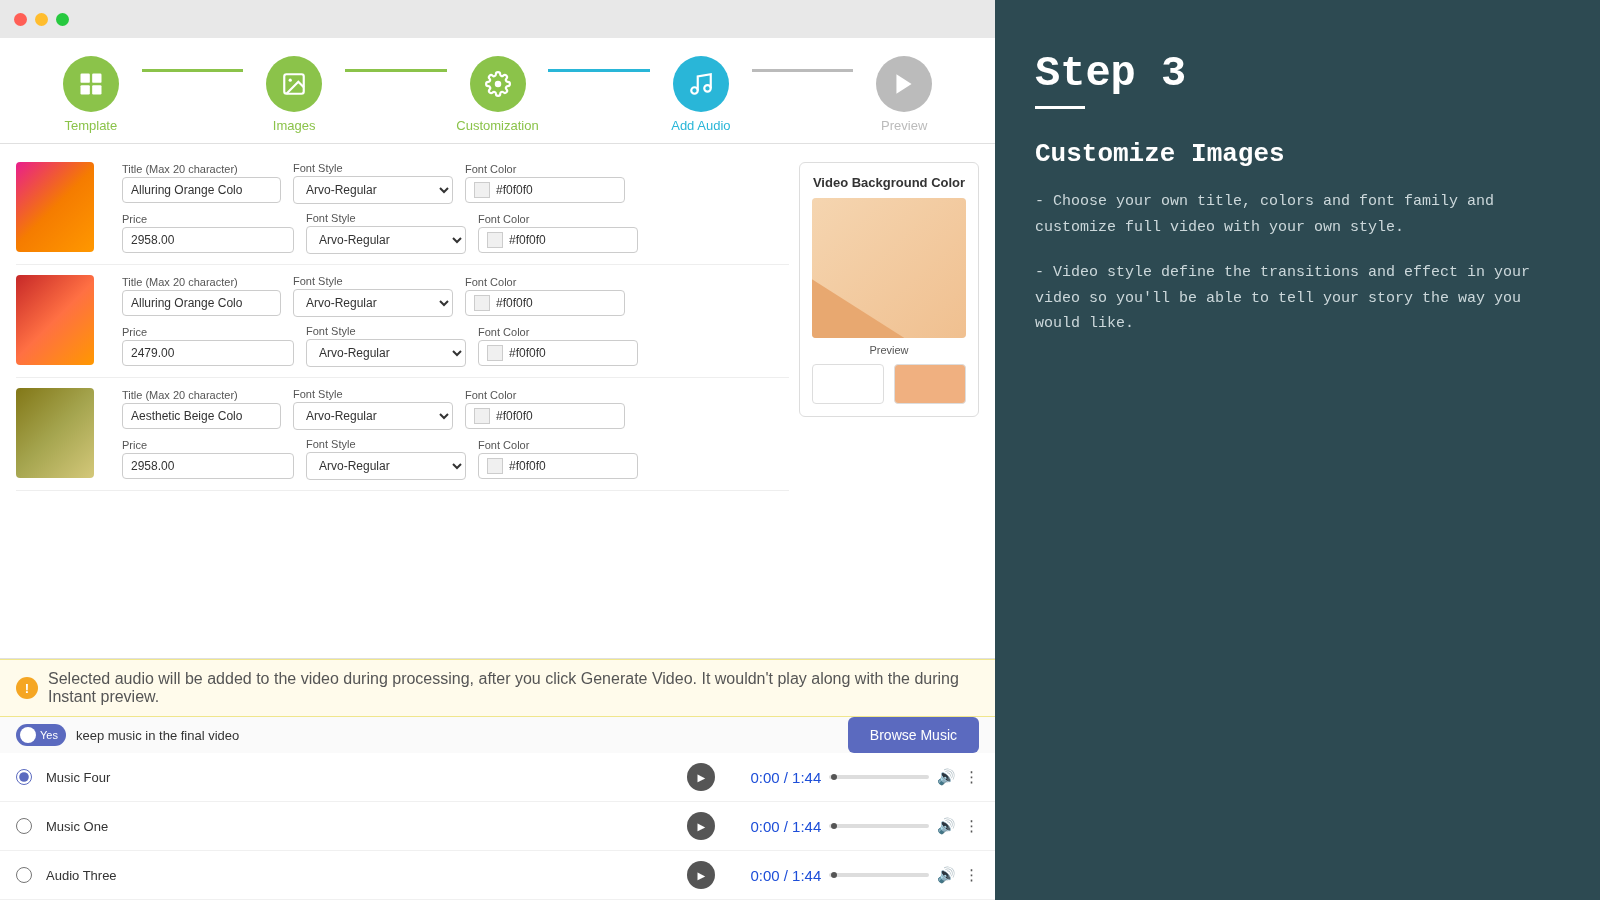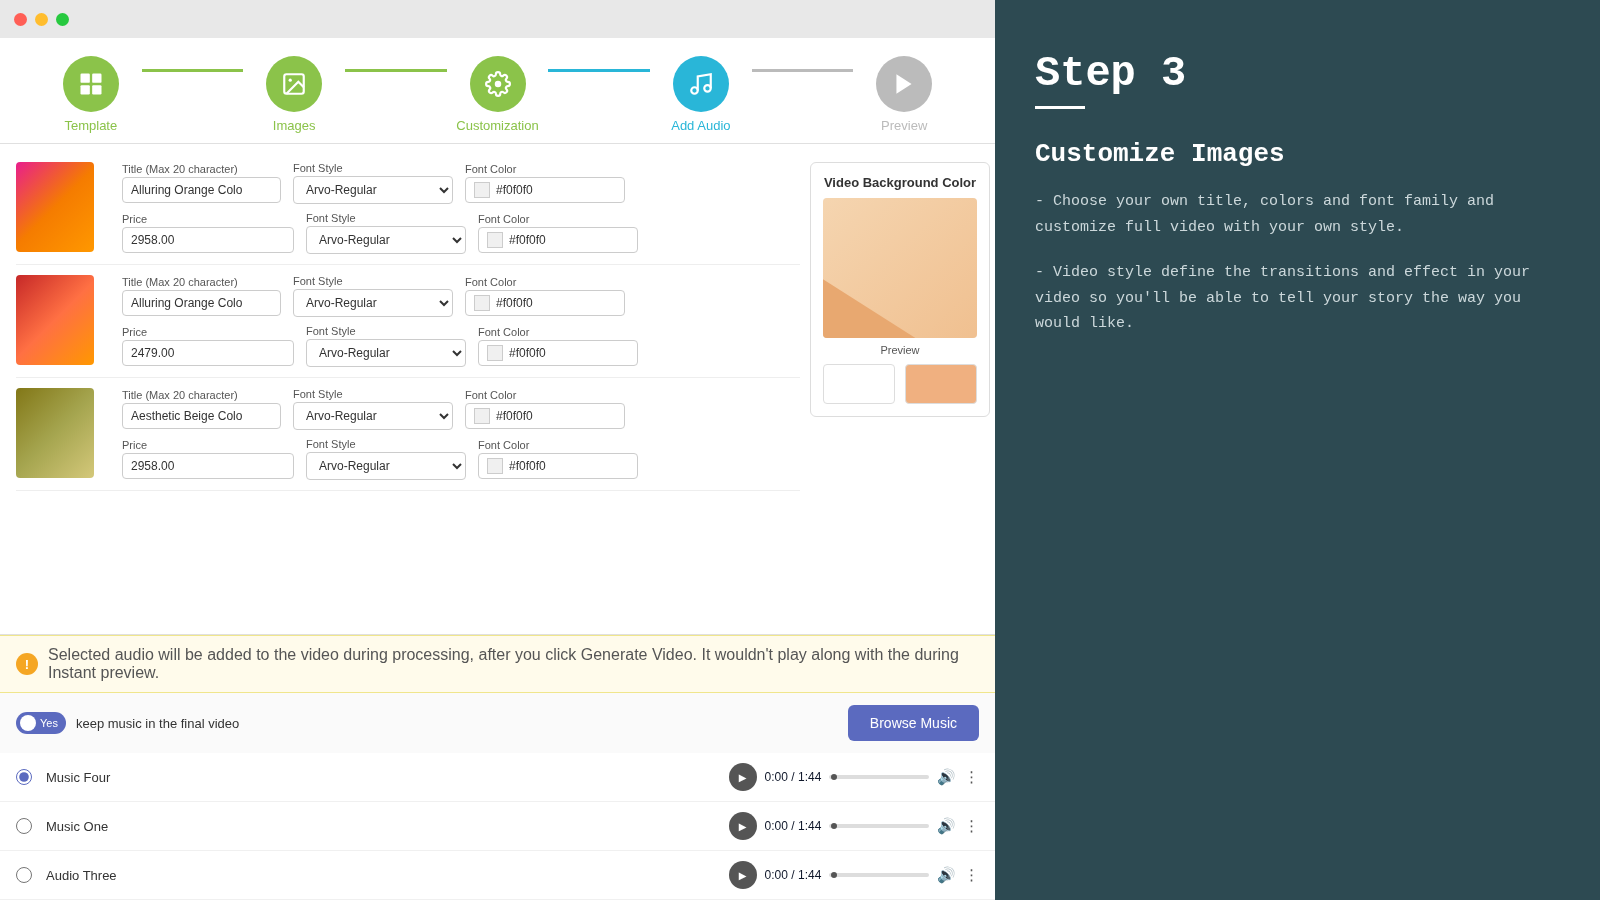--- a/index.html
+++ b/index.html
@@ -213,21 +213,21 @@
       color: #fff;
       font-size: 13px;
       font-weight: bold;
       flex-shrink: 0;
     }
     .info-text {
       font-size: 16px;
       color: #555;
     }
     .audio-controls-bar {
-      padding: 12px 16px;
+      padding: 0 16px;
       display: flex;
       align-items: center;
       justify-content: space-between;
     }
     .keep-music-row {
       display: flex;
       align-items: center;
       gap: 10px;
     }
     .toggle-yes {
@@ -290,23 +290,24 @@
     .play-btn {
       width: 28px; height: 28px;
       background: #555;
       border-radius: 50%;
       display: flex; align-items: center; justify-content: center;
       color: #fff;
       font-size: 10px;
       cursor: pointer;
     }
     .time-text {
-      font-size: 12px;
-      color: #0f172a;
+      font-size: 15px;
+      color: #1d4ed8;
       white-space: nowrap;
+      margin-left: 27px;
     }
     .progress-bar {
       width: 100px;
       height: 4px;
       background: #ddd;
       border-radius: 2px;
       position: relative;
     }
     .progress-fill {
       width: 6px; height: 6px;
@@ -454,21 +455,21 @@
             <polygon points="5,3 19,12 5,21" fill="white"></polygon>
           </svg>
       </div>
       <span class="step-label gray">Preview</span>
     </div>
 
   </div>
 
   <div class="content-area">
 
-    <div style="display:flex; padding: 8px 5px 0 16px;">
+    <div style="display:flex; padding: 8px 16px 0 16px;">
 
       <div style="flex:1;">
 
         <div class="form-section" style="padding: 10px 0; border-bottom: 1px solid #eee;">
           <div class="product-image img-placeholder-1" style="width:78px;height:90px;border-radius:4px;flex-shrink:0;"></div>
           <div class="form-fields" style="padding-left:12px;">
             <div class="field-row">
               <div class="field-group">
                 <label class="field-label">Title (Max 20 character)</label>
                 <input class="field-input field-input-title" type="text" value="Alluring Orange Colo" style="">

